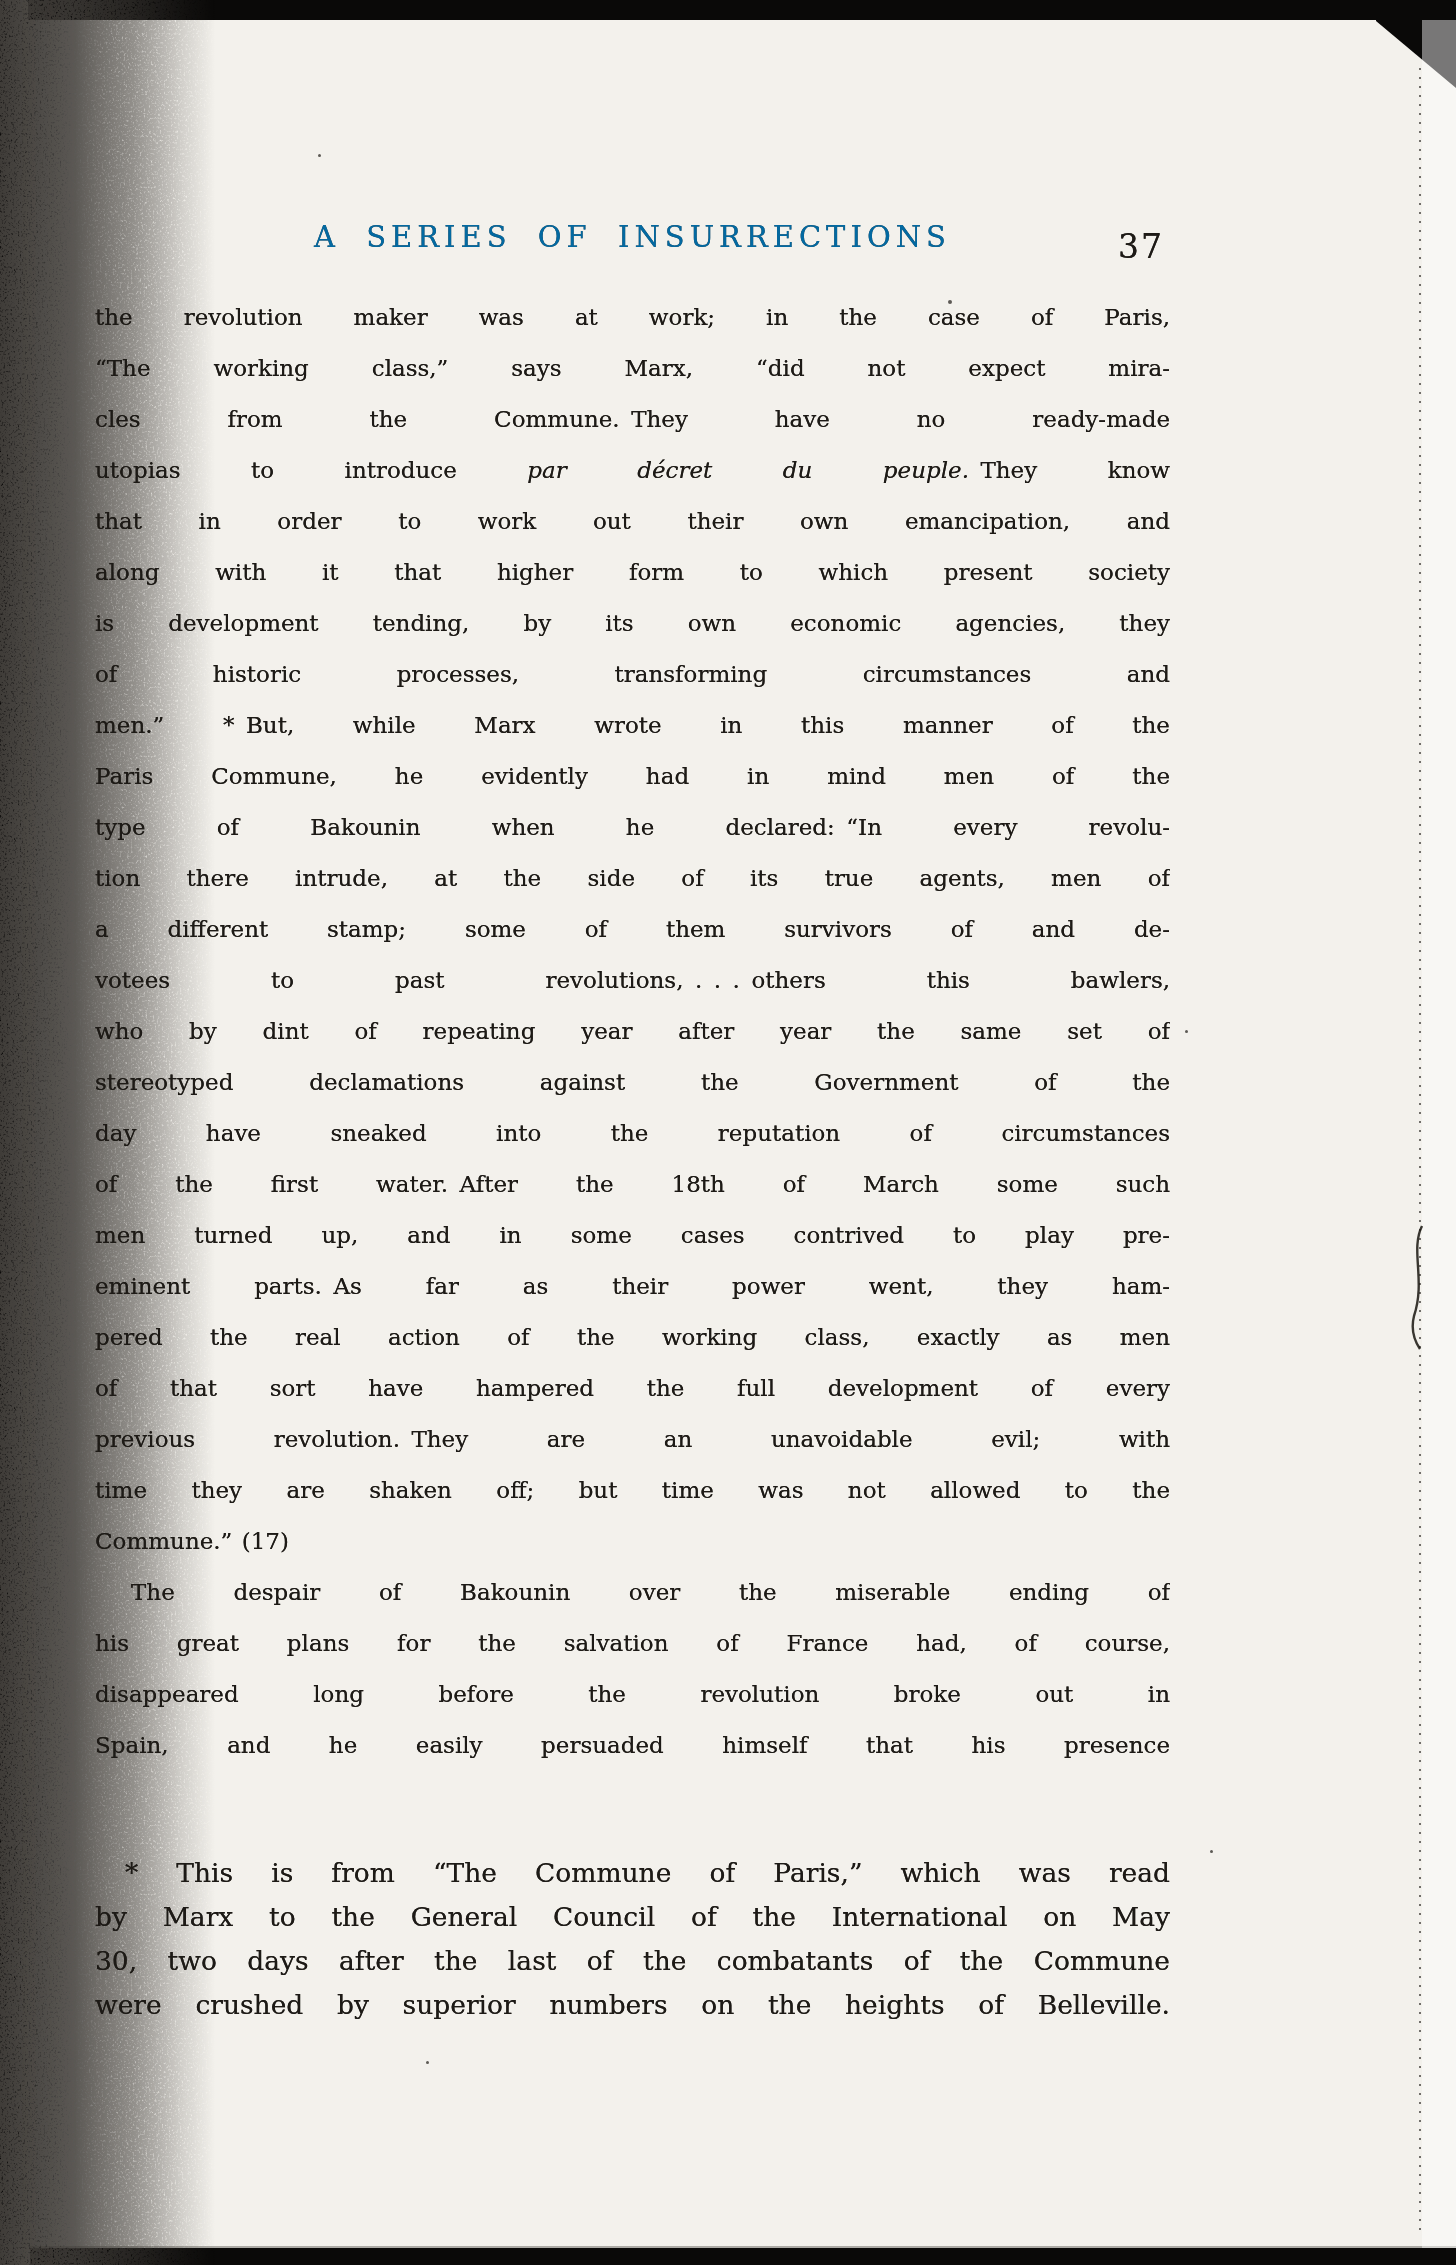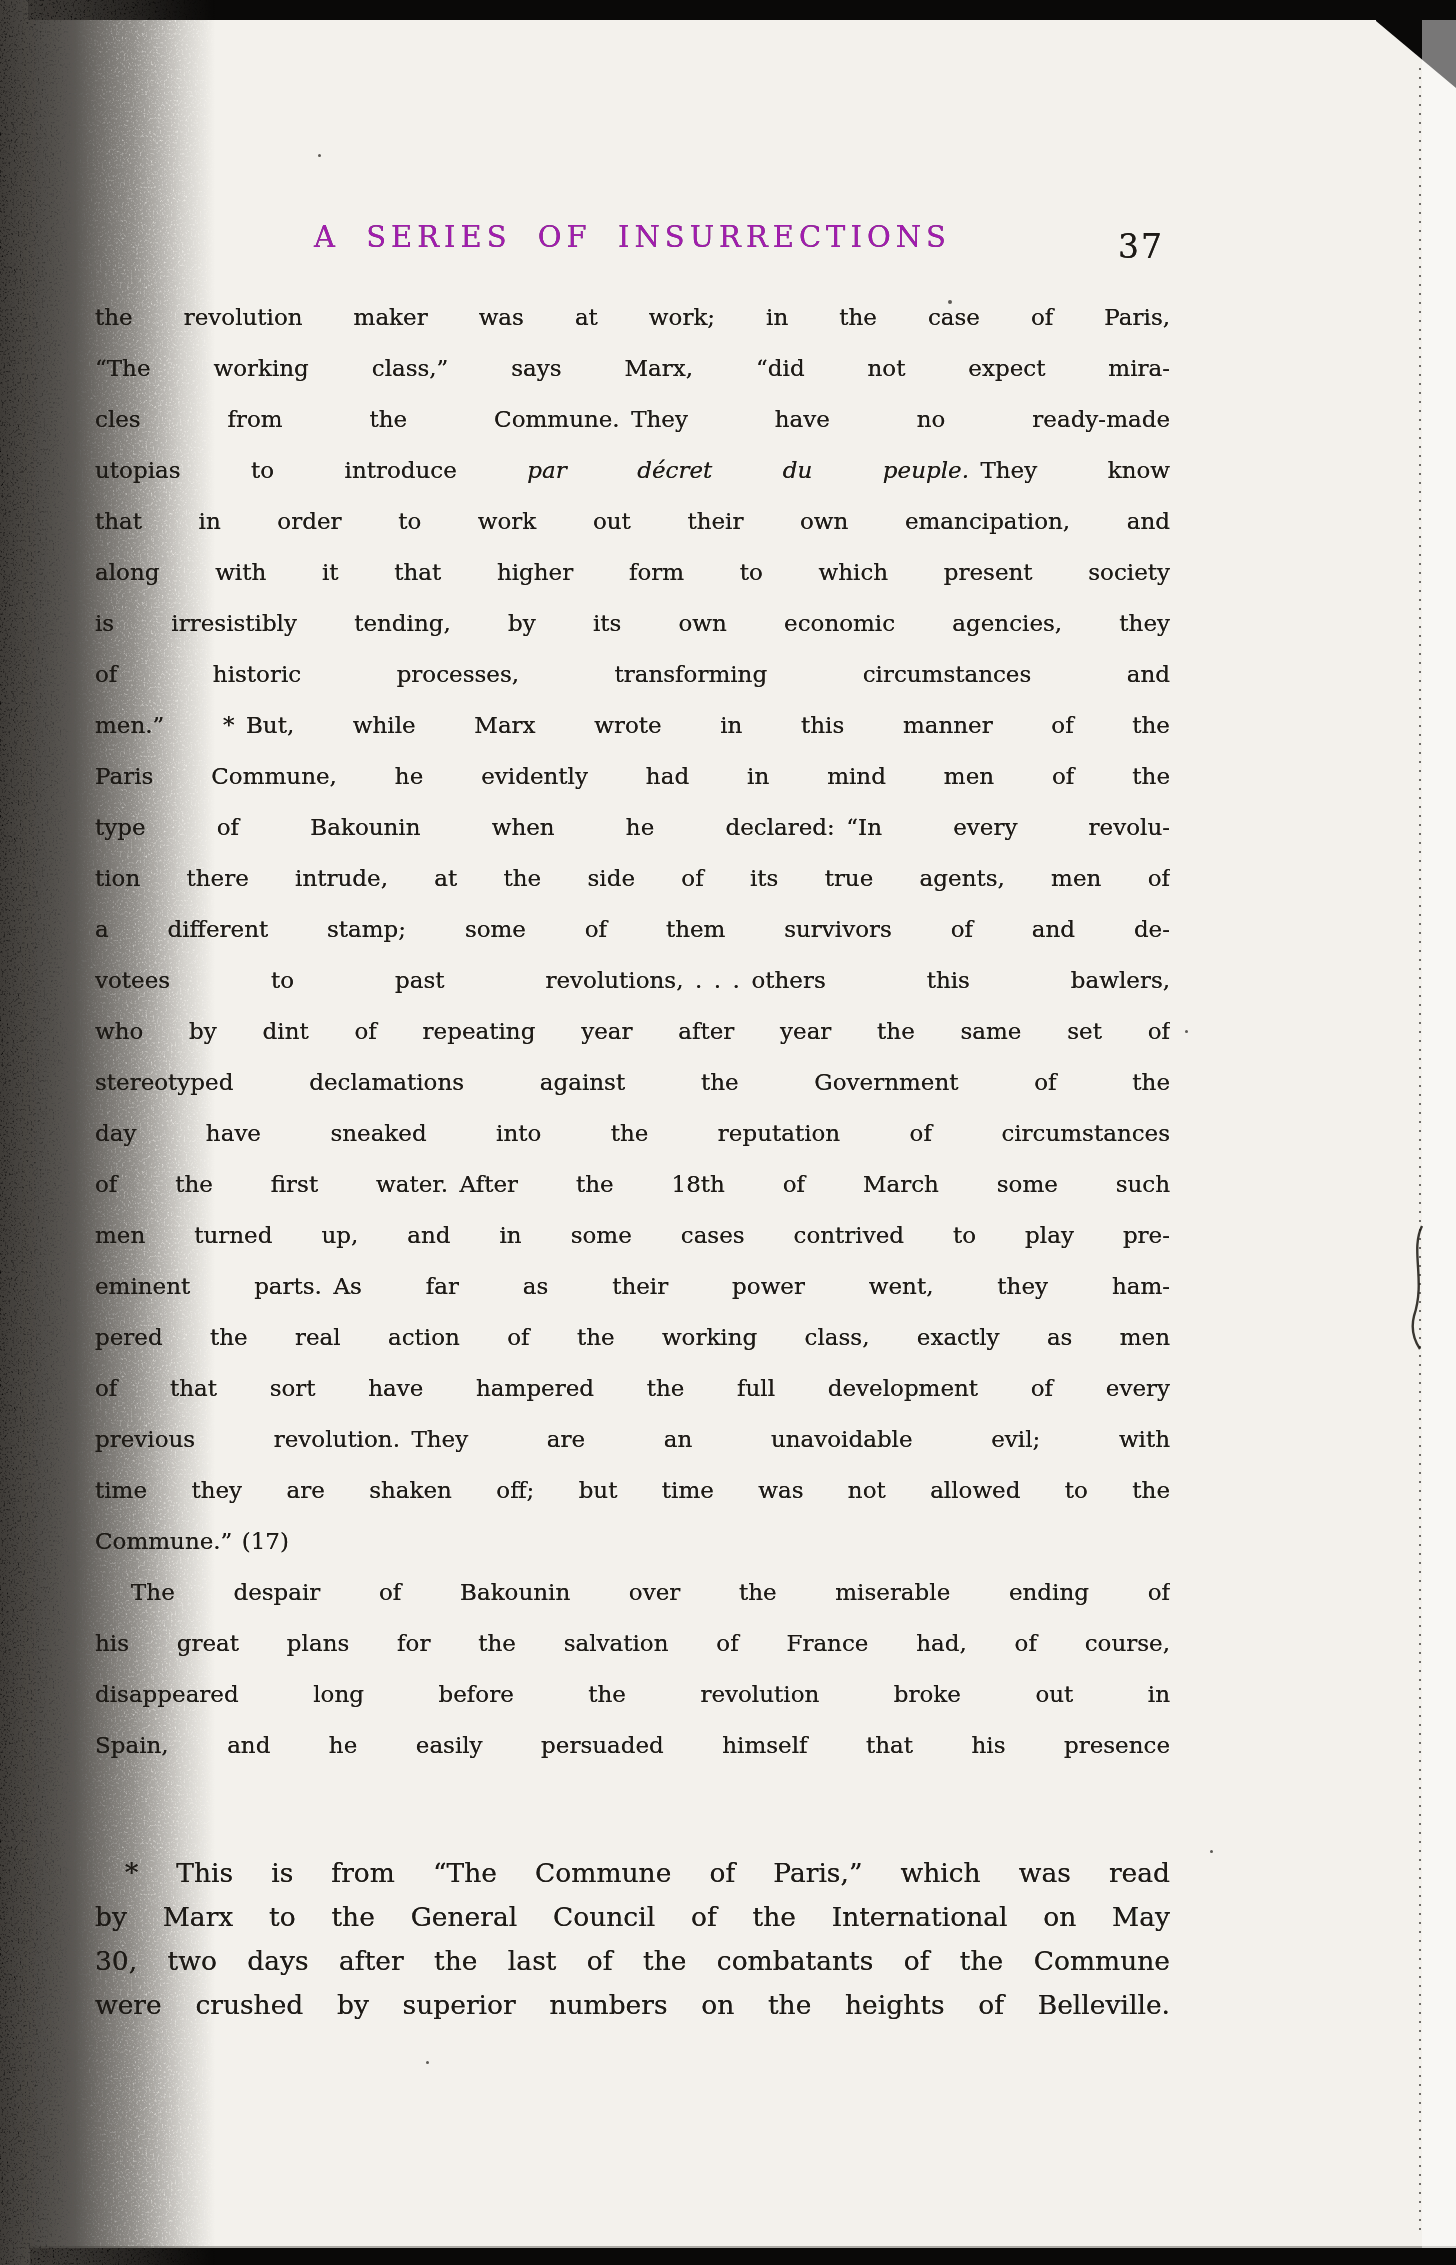--- a/index.html
+++ b/index.html
@@ -39,21 +39,21 @@
     background: #2a2722; opacity: 0.75;
   }
   .right-light-strip {
     position: absolute; right: 0; top: 20px; bottom: 17px; width: 34px;
     background: rgba(255,255,255,0.45);
   }
   .head-title {
     position: absolute; left: 95px; top: 220px; width: 1075px;
     text-align: center;
     font-size: 29px; letter-spacing: 5px; word-spacing: 12px;
-    color: #a21caf;
+    color: #0369a1;
     text-shadow: 0 0 0.5px rgba(25,22,18,0.8);
   }
   .page-num {
     position: absolute; left: 1118px; top: 227px;
     font-size: 33px; letter-spacing: 2px;
     text-shadow: 0 0 0.5px rgba(25,22,18,0.8);
   }
   .text-block {
     position: absolute; left: 95px; top: 292px; width: 1075px;
     font-size: 23px; line-height: 51px; word-spacing: 2px;
@@ -129,21 +129,21 @@
     <span class="page-num">37</span>
   </header>
 
   <main class="text-block" id="body-text">
       <div class="line j">the revolution maker was at work; in the case of Paris,</div>
       <div class="line j">“The working class,” says Marx, “did not expect mira-</div>
       <div class="line j">cles from the Commune. They have no ready-made</div>
       <div class="line j">utopias to introduce <i>par décret du peuple.</i> They know</div>
       <div class="line j">that in order to work out their own emancipation, and</div>
       <div class="line j">along with it that higher form to which present society</div>
-      <div class="line j">is irresistibly tending, by its own economic agencies, they</div>
+      <div class="line j">is development tending, by its own economic agencies, they</div>
       <div class="line j">of historic processes, transforming circumstances and</div>
       <div class="line j">men.” * But, while Marx wrote in this manner of the</div>
       <div class="line j">Paris Commune, he evidently had in mind men of the</div>
       <div class="line j">type of Bakounin when he declared: “In every revolu-</div>
       <div class="line j">tion there intrude, at the side of its true agents, men of</div>
       <div class="line j">a different stamp; some of them survivors of and de-</div>
       <div class="line j">votees to past revolutions, . . . others this bawlers,</div>
       <div class="line j">who by dint of repeating year after year the same set of</div>
       <div class="line j">stereotyped declamations against the Government of the</div>
       <div class="line j">day have sneaked into the reputation of circumstances</div>

